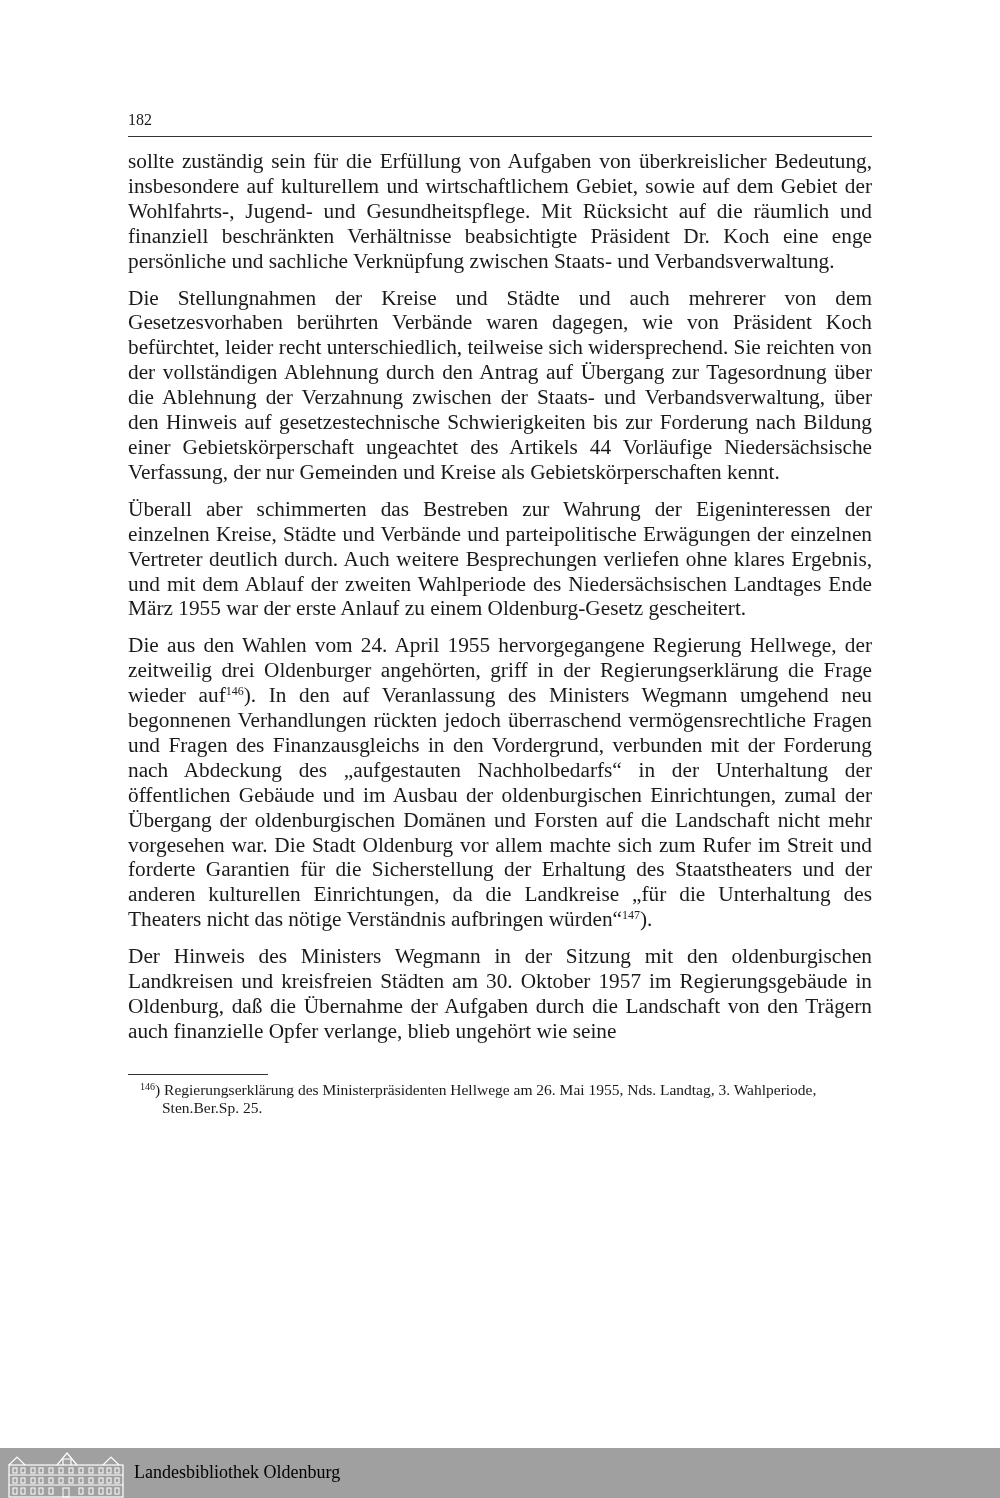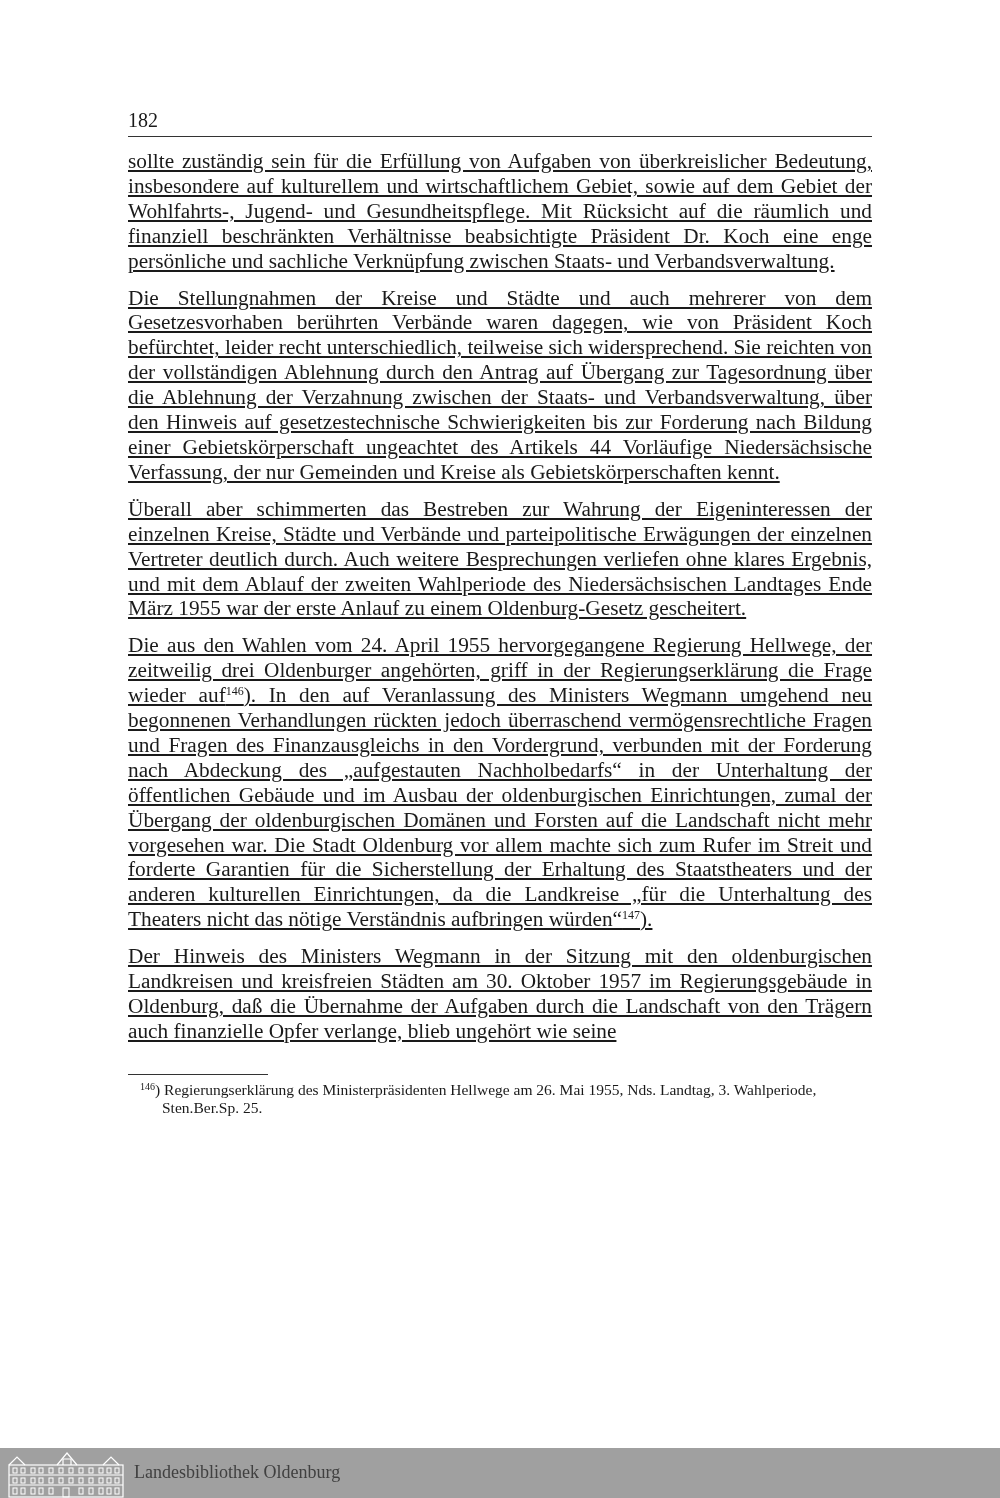--- a/index.html
+++ b/index.html
@@ -17,21 +17,21 @@
     }
     .page {
       position: absolute;
       left: 128px;
       top: 104px;
       width: 744px;
     }
     .running-head {
       position: relative;
       height: 32px;
-      font-size: 20px;
+      font-size: 16px;
       line-height: 28px;
     }
     .running-head .page-number {
       position: absolute;
       left: 0;
       top: 2px;
     }
     .running-head .author {
       position: absolute;
       left: 0;
@@ -43,21 +43,20 @@
       height: 0;
       border-top: 1.5px solid #333;
       margin: 0 0 12px 0;
     }
     .paragraph {
       font-size: 21.3px;
       line-height: 24.9px;
       text-align: justify;
       margin: 0 0 12px 0;
       hyphens: manual;
-      text-decoration: underline;
     }
     .paragraph sup {
       font-size: 12px;
       vertical-align: 7px;
       line-height: 0;
     }
     .footnote-rule {
       width: 140px;
       border-top: 1.5px solid #333;
       margin: 30px 0 6px 0;
@@ -88,21 +87,21 @@
       top: 1px;
       width: 118px;
       height: 49px;
     }
     .library-name {
       position: absolute;
       left: 134px;
       top: 12px;
       font-size: 18px;
       line-height: 24px;
-      color: #404040;
+      color: #000000;
       font-family: "Liberation Serif", "DejaVu Serif", serif;
     }
   </style>
 </head>
 <body>
 
 <div class="page">
   <div class="running-head">
     <span class="page-number">182</span>
   </div>

